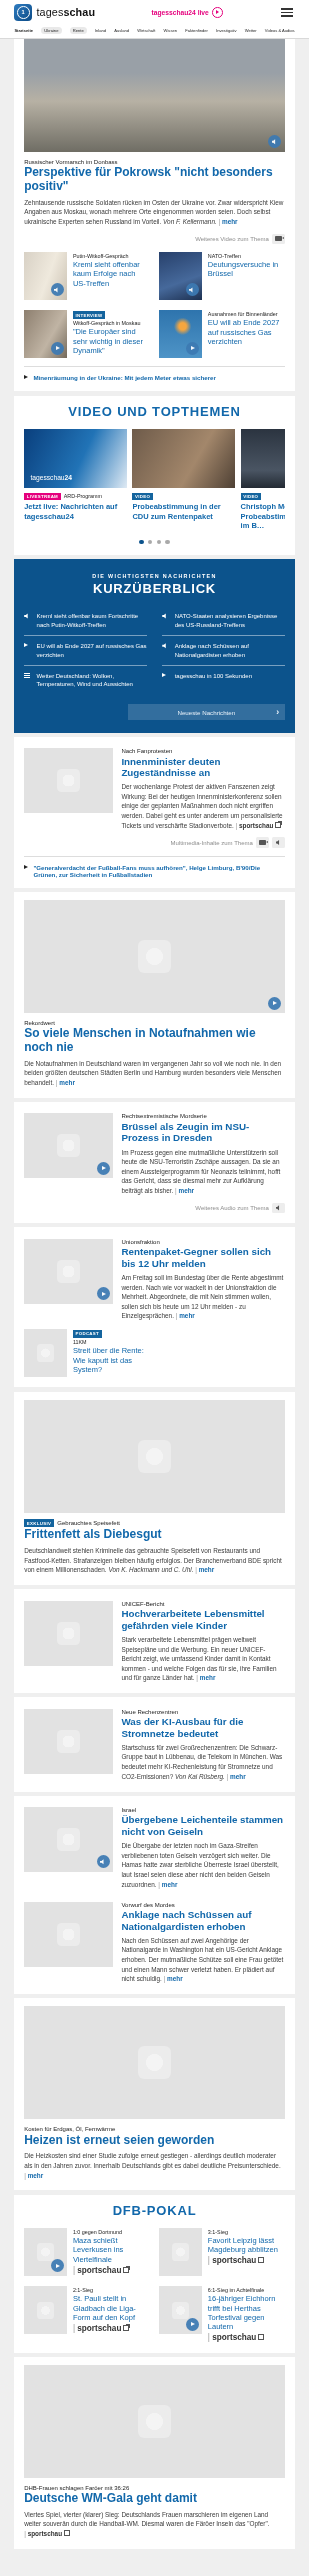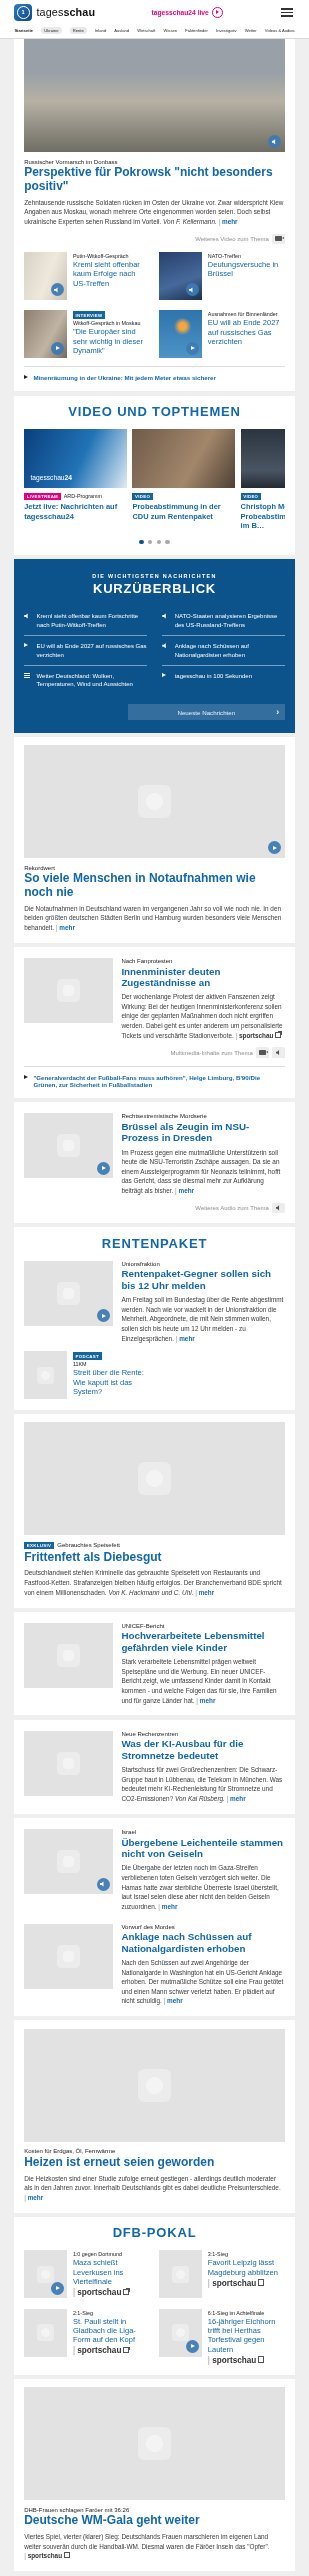--- a/index.html
+++ b/index.html
@@ -282,29 +282,20 @@
             <span>tagesschau in 100 Sekunden</span>
           </div>
       </div>
       <div class="btn">
           <span>Neueste Nachrichten</span>
           <span class="chev">›</span>
         </div>
     </section>
 
     <section class="sec">
-      <div class="bigimg imgph">
-          <span class="pcirc"></span>
-        </div>
-      <div class="kick">Rekordwert</div>
-      <h2 class="h1">So viele Menschen in Notaufnahmen wie noch nie</h2>
-      <p class="teas"><span>Die Notaufnahmen in Deutschland waren im vergangenen Jahr so voll wie noch nie. In den beiden größten deutschen Städten Berlin und Hamburg wurden besonders viele Menschen behandelt.</span> <a class="mehr">mehr</a></p>
-    </section>
-
-    <section class="sec">
       <div class="rowcard">
         <div class="limg imgph"></div>
         <div class="rtx">
           <div class="kick">Nach Fanprotesten</div>
           <h2 class="h2">Innenminister deuten Zugeständnisse an</h2>
           <p class="teas"><span>Der wochenlange Protest der aktiven Fanszenen zeigt Wirkung: Bei der heutigen Innenministerkonferenz sollen einige der geplanten Maßnahmen doch nicht ergriffen werden. Dabei geht es unter anderem um personalisierte Tickets und verschärfte Stadionverbote.</span> <span class="src">sportschau</span><span class="ext"></span></p>
         </div>
       </div>
       <div class="medianote">
           <span>Multimedia-Inhalte zum Thema</span>
@@ -316,40 +307,48 @@
           </span>
         </div>
       <div class="hr"></div>
       <div class="linkrow">
           <span class="tri"></span>
           <span>"Generalverdacht der Fußball-Fans muss aufhören", Helge Limburg, B'90/Die Grünen, zur Sicherheit in Fußballstadien</span>
         </div>
     </section>
 
     <section class="sec">
+      <div class="bigimg imgph">
+          <span class="pcirc"></span>
+        </div>
+      <div class="kick">Rekordwert</div>
+      <h2 class="h1">So viele Menschen in Notaufnahmen wie noch nie</h2>
+      <p class="teas"><span>Die Notaufnahmen in Deutschland waren im vergangenen Jahr so voll wie noch nie. In den beiden größten deutschen Städten Berlin und Hamburg wurden besonders viele Menschen behandelt.</span> <a class="mehr">mehr</a></p>
+    </section>
+
+    <section class="sec">
       <div class="rowcard">
         <div class="limg imgph">
             <span class="pcirc"></span>
           </div>
         <div class="rtx">
           <div class="kick">Rechtsextremistische Mordserie</div>
           <h2 class="h2">Brüssel als Zeugin im NSU-Prozess in Dresden</h2>
           <p class="teas"><span>Im Prozess gegen eine mutmaßliche Unterstützerin soll heute die NSU-Terroristin Zschäpe aussagen. Da sie an einem Aussteigerprogramm für Neonazis teilnimmt, hofft das Gericht, dass sie diesmal mehr zur Aufklärung beiträgt als bisher.</span> <a class="mehr">mehr</a></p>
         </div>
       </div>
       <div class="medianote">
           <span>Weiteres Audio zum Thema</span>
           <span class="mmbox">
             <span class="spk dk"></span>
           </span>
         </div>
     </section>
 
     <section class="sec">
-      <h2 class="secttl">RENTENPAKET</h2>
       <div class="rowcard">
         <div class="limg imgph">
             <span class="pcirc"></span>
           </div>
         <div class="rtx">
           <div class="kick">Unionsfraktion</div>
           <h2 class="h2">Rentenpaket-Gegner sollen sich bis 12 Uhr melden</h2>
           <p class="teas"><span>Am Freitag soll im Bundestag über die Rente abgestimmt werden. Nach wie vor wackelt in der Unionsfraktion die Mehrheit. Abgeordnete, die mit Nein stimmen wollen, sollen sich bis heute um 12 Uhr melden - zu Einzelgesprächen.</span> <a class="mehr">mehr</a></p>
         </div>
       </div>
@@ -461,20 +460,20 @@
               <h3 class="tc-t">16-jähriger Eichhorn trifft bei Herthas Torfestival gegen Lautern</h3>
               <div style="margin-top:1.5px"><span class="src">sportschau</span><span class="ext"></span></div>
             </div>
         </article>
       </div>
     </section>
 
     <section class="sec">
       <div class="bigimg imgph"></div>
       <div class="kick">DHB-Frauen schlagen Faröer mit 36:26</div>
-      <h2 class="h1">Deutsche WM-Gala geht weiter</h2>
+      <h2 class="h1">Deutsche WM-Gala geht damit</h2>
       <p class="teas"><span>Viertes Spiel, vierter (klarer) Sieg: Deutschlands Frauen marschieren im eigenen Land weiter souverän durch die Handball-WM. Diesmal waren die Färöer Inseln das "Opfer".</span> <span class="src">sportschau</span><span class="ext"></span></p>
 
     </section>
 
   </main>
 </div>
 
 
 </body></html>

